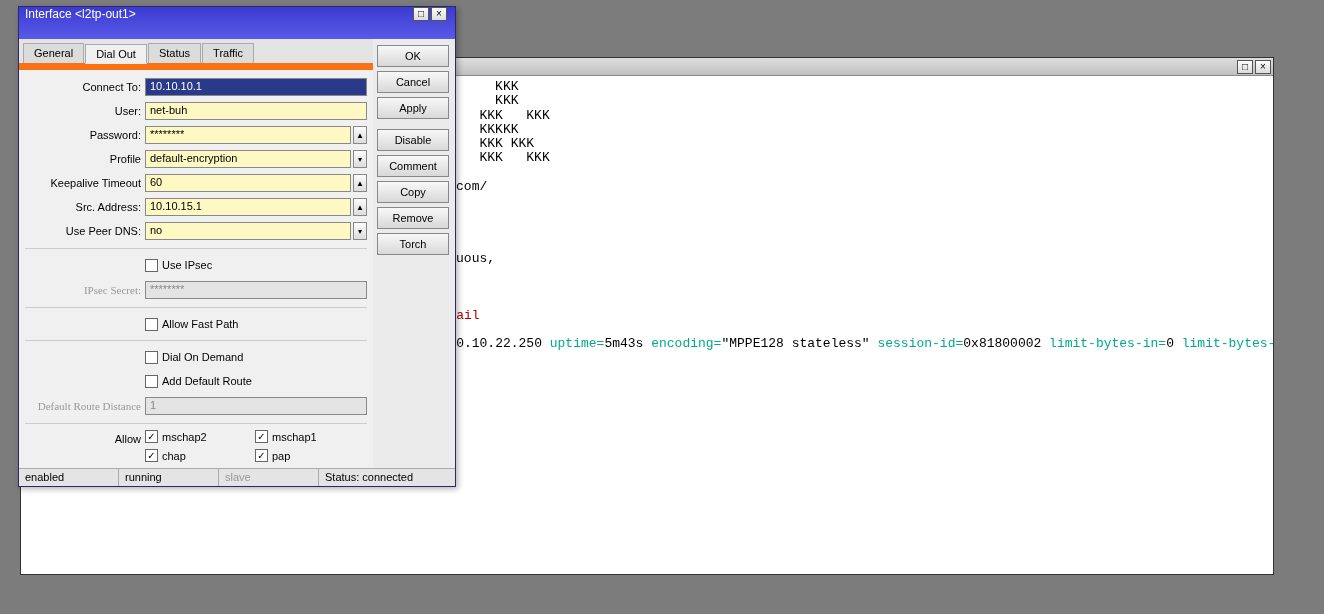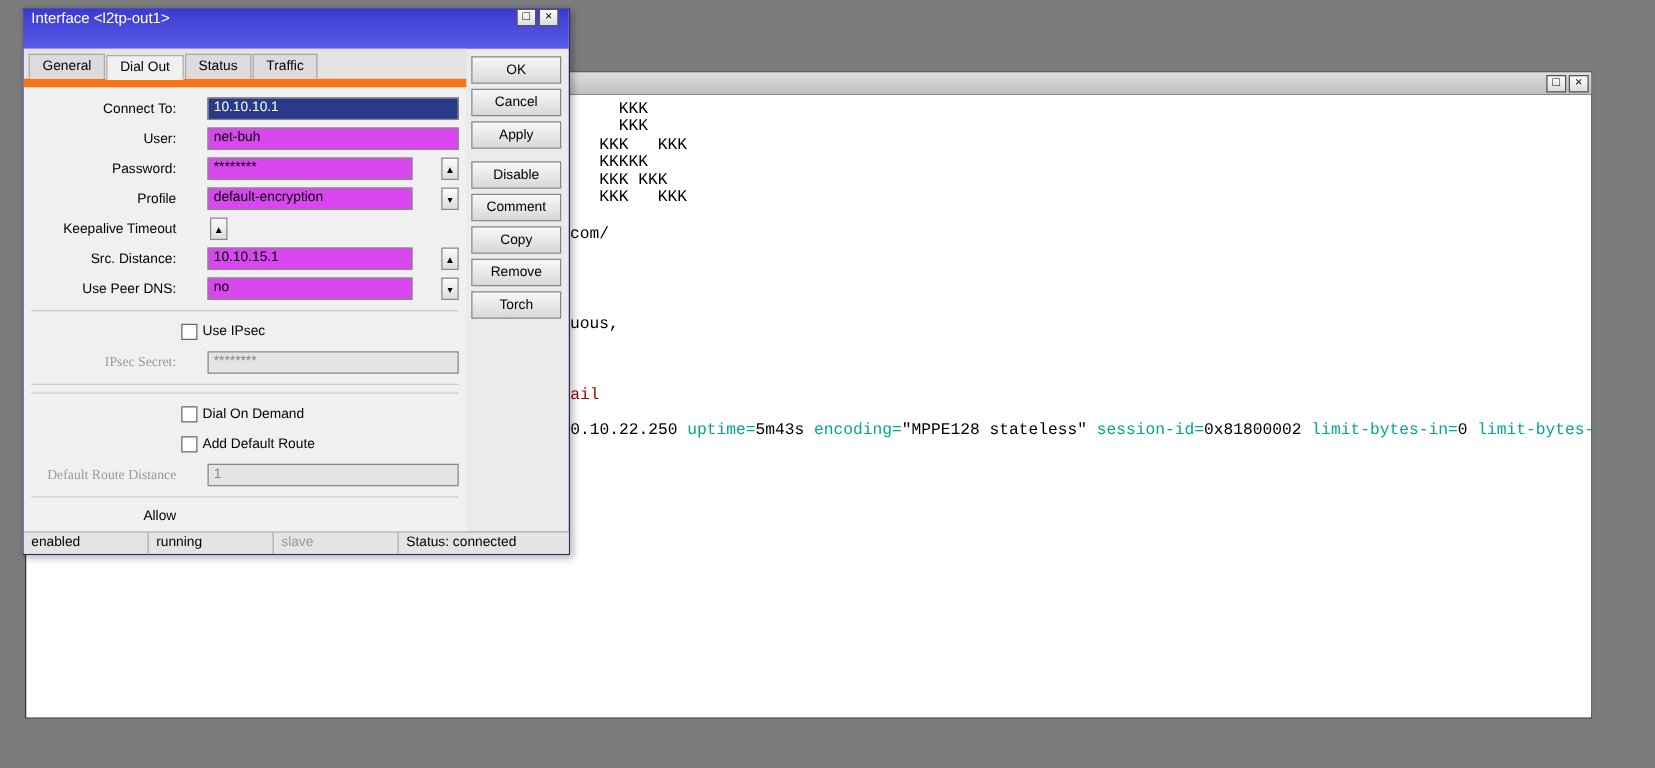--- a/index.html
+++ b/index.html
@@ -96,35 +96,34 @@
     font-size: 11px;
   }
   .tab.active { background: #f0f0f0; position: relative; top: 1px; border-bottom: 1px solid #f0f0f0;}
   
   .form { padding: 6px 6px 4px 6px; background: #f0f0f0; }
   .field-row {
     display: flex;
     align-items: center;
     margin-bottom: 2px;
     height: 22px;
-    gap: 21px;
   }
   .field-label {
     width: 120px;
     text-align: right;
     padding-right: 4px;
     color: #000;
     font-size: 11px;
   }
   .field-label.disabled { color: #999; font-family: Liberation Serif, serif; }
   .field-input {
     flex: 1;
     height: 18px;
     border: 1px solid #888;
-    background: #d946ef;
+    background: #fef9c3;
     padding: 1px 4px;
     font-size: 11px;
     font-family: inherit;
   }
   .field-input.selected { background: #2a3a8a; color: #fff; }
   .field-input.disabled { background: #e4e4e4; color:#888; }
   .spin-btn {
     width: 14px; height: 18px;
     border: 1px solid #888;
     background: linear-gradient(to bottom,#fcfcfc,#dcdcdc);
@@ -219,61 +218,89 @@
           <div class="field-input">********</div>
           <div class="spin-btn">▲</div>
         </div>
         <div class="field-row">
           <div class="field-label">Profile</div>
           <div class="field-input">default-encryption</div>
           <div class="spin-btn">▾</div>
         </div>
         <div class="field-row">
           <div class="field-label">Keepalive Timeout</div>
+          <div class="field-input">60</div>
           <div class="spin-btn">▲</div>
         </div>
         <div class="field-row">
-          <div class="field-label">Src. Distance:</div>
+          <div class="field-label">Src. Address:</div>
           <div class="field-input">10.10.15.1</div>
           <div class="spin-btn">▲</div>
         </div>
         <div class="field-row">
           <div class="field-label">Use Peer DNS:</div>
           <div class="field-input">no</div>
           <div class="spin-btn">▾</div>
         </div>
         <div class="divider"></div>
         <div class="check-row">
           <div class="pad"></div>
           <div class="checkbox"></div>
           <span class="check-label">Use IPsec</span>
         </div>
         <div class="field-row">
           <div class="field-label disabled">IPsec Secret:</div>
           <div class="field-input disabled">********</div>
         </div>
         <div class="divider"></div>
+        <div class="check-row">
+          <div class="pad"></div>
+          <div class="checkbox"></div>
+          <span class="check-label">Allow Fast Path</span>
+        </div>
         <div class="divider"></div>
         <div class="check-row">
           <div class="pad"></div>
           <div class="checkbox"></div>
           <span class="check-label">Dial On Demand</span>
         </div>
         <div class="check-row">
           <div class="pad"></div>
           <div class="checkbox"></div>
           <span class="check-label">Add Default Route</span>
         </div>
         <div class="field-row">
           <div class="field-label disabled">Default Route Distance</div>
           <div class="field-input disabled">1</div>
         </div>
         <div class="divider"></div>
         <div class="field-row" style="height:auto; align-items:flex-start;">
           <div class="field-label" style="padding-top:3px;">Allow</div>
+          <div style="flex:1;">
+            <div style="display:flex; gap:30px; margin-bottom:6px;">
+              <div class="allow-row">
+                  <div class="checkbox checked"></div>
+                  <span class="check-label">mschap2</span>
+                </div>
+              <div class="allow-row">
+                  <div class="checkbox checked"></div>
+                  <span class="check-label">mschap1</span>
+                </div>
+            </div>
+            <div style="display:flex; gap:30px;">
+              <div class="allow-row">
+                  <div class="checkbox checked"></div>
+                  <span class="check-label">chap</span>
+                </div>
+              <div class="allow-row">
+                  <div class="checkbox checked"></div>
+                  <span class="check-label">pap</span>
+                </div>
+            </div>
+          </div>
         </div>
       </div>
     </div>
     <div class="dialog-side">
       <button class="side-btn">OK</button>
       <button class="side-btn">Cancel</button>
       <button class="side-btn">Apply</button>
       <div style="height:6px;"></div>
       <button class="side-btn">Disable</button>
       <button class="side-btn">Comment</button>

